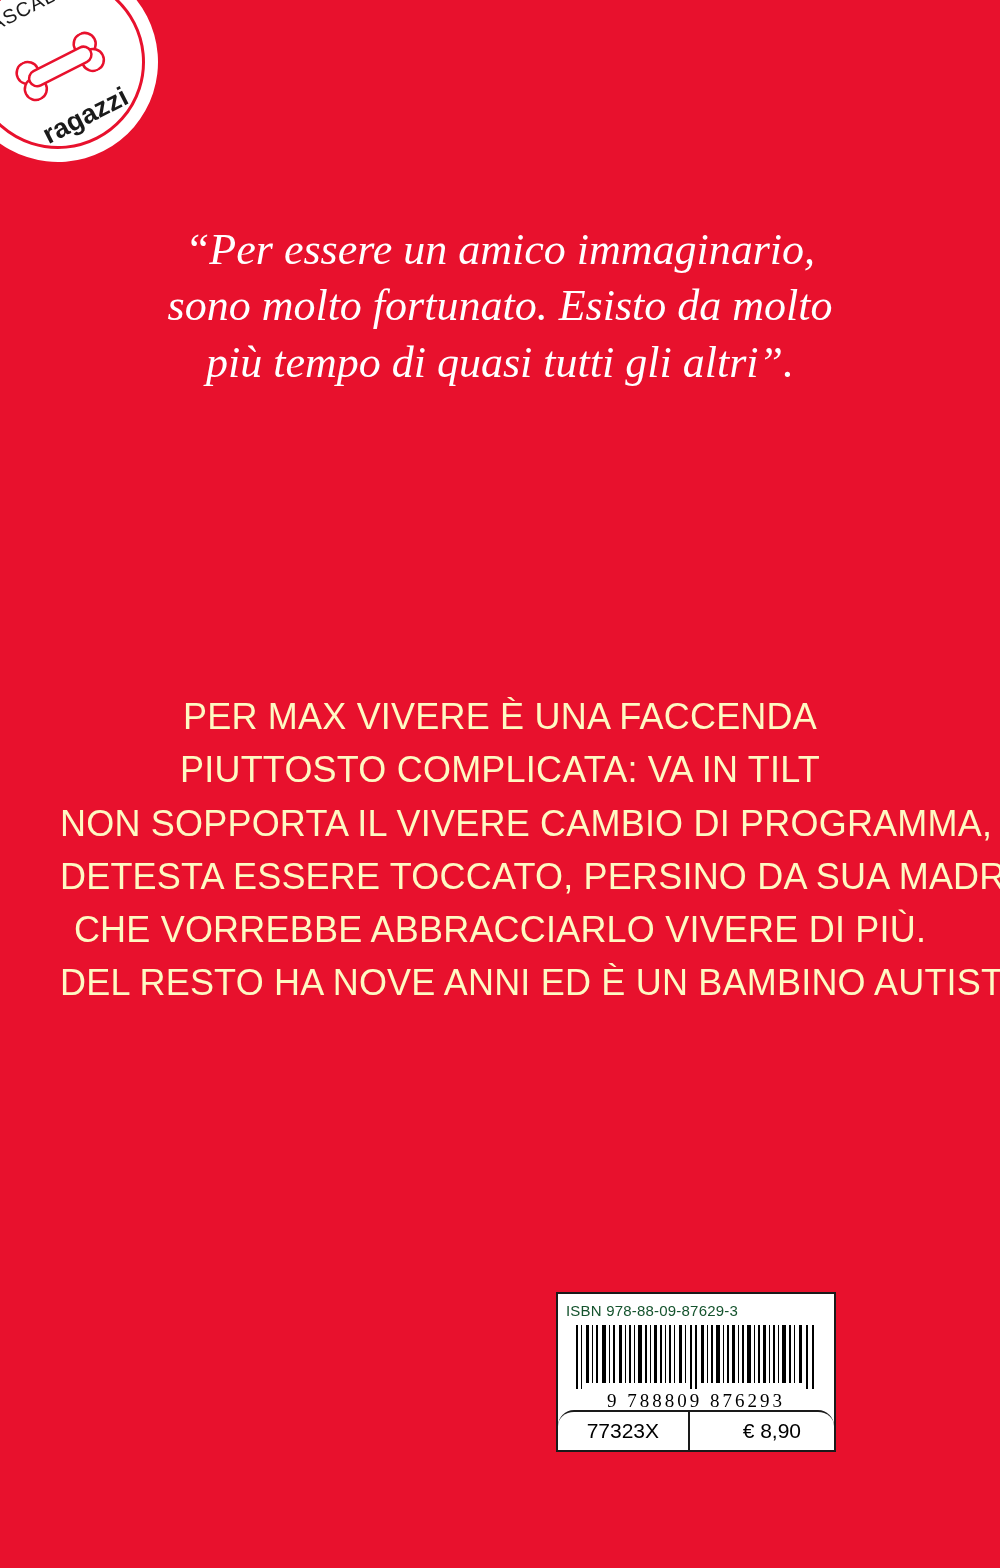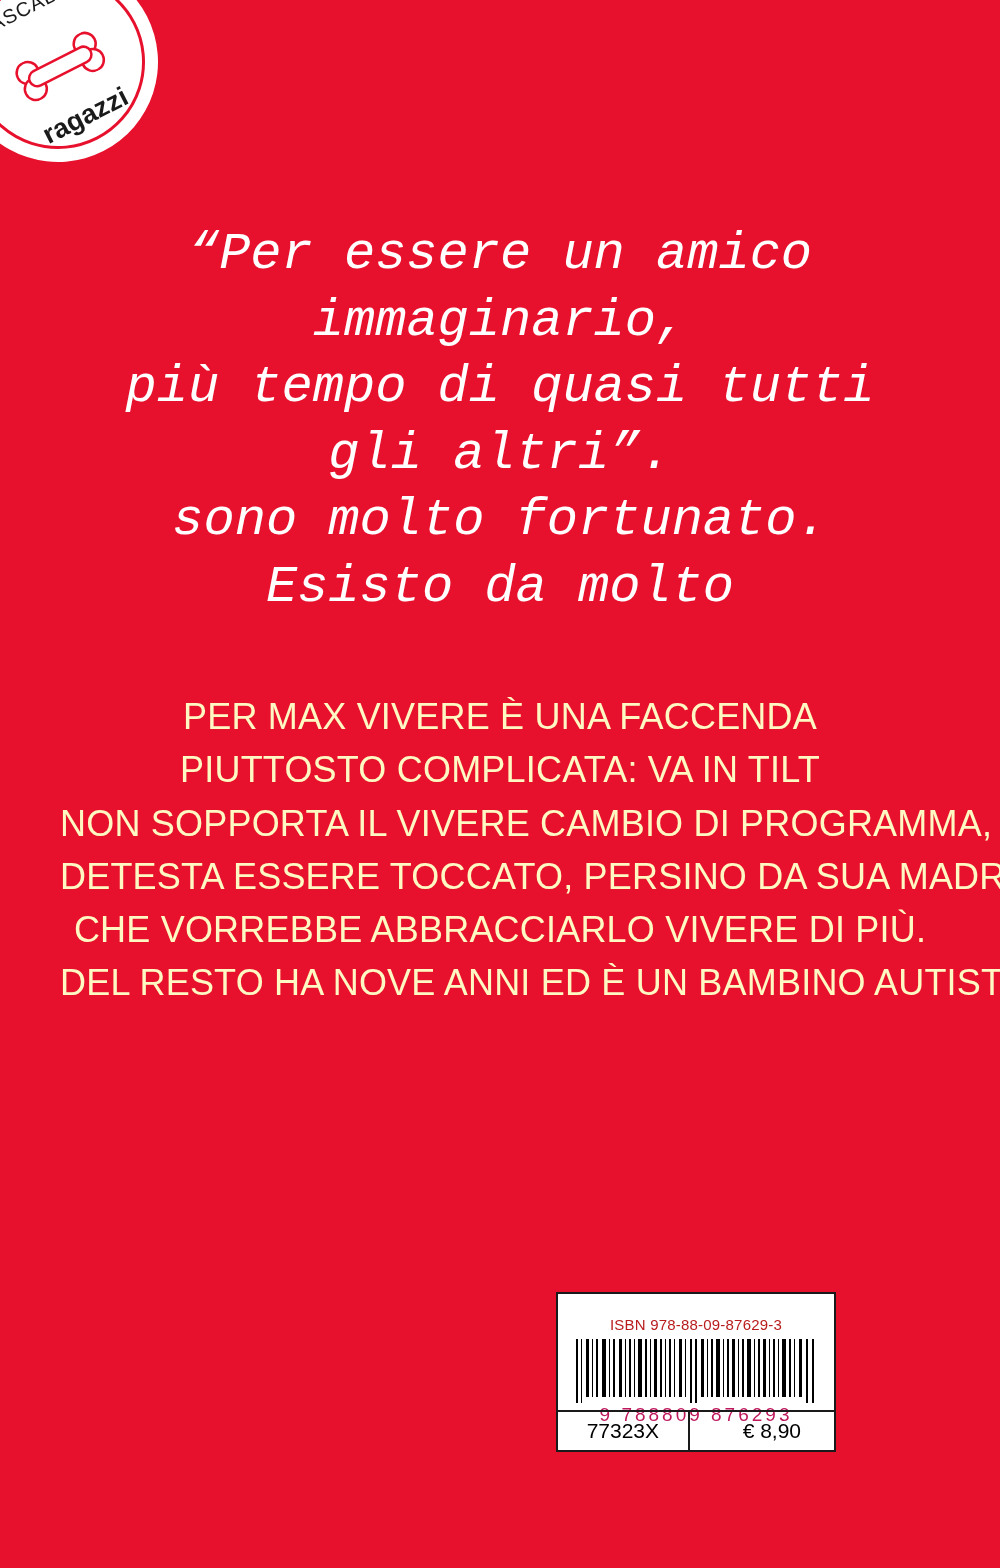--- a/index.html
+++ b/index.html
@@ -67,23 +67,23 @@
   }
 
   
   .quote {
     position: absolute;
     top: 222px;
     left: 0;
     width: 1000px;
     text-align: center;
     color: #ffffff;
-    font-family: Liberation Mono, monospace;
+    font-family: Liberation Serif, serif;
     font-style: italic;
-    font-size: 52px;
+    font-size: 44px;
     line-height: 1.28;
     padding: 0 102px;
     box-sizing: border-box;
   }
 
   
   .blurb {
     position: absolute;
     top: 690px;
     left: 0;
@@ -105,49 +105,49 @@
     left: 556px;
     top: 1292px;
     width: 280px;
     height: 160px;
     background: #ffffff;
     border: 2px solid #1a1a1a;
     box-sizing: border-box;
     padding: 6px 8px 0 8px;
   }
   .isbn-text {
-    text-align: center;
     font-size: 15px;
-    color: #b91c1c;
+    color: #14532d;
     font-family: "Liberation Sans", sans-serif;
     letter-spacing: 0.2px;
-    margin-top: 16px;
+    margin-top: 2px;
   }
   .bars {
     margin: 6px auto 0 auto;
     width: 244px;
     height: 64px;
     display: block;
   }
   .barcode-digits {
     text-align: center;
     font-size: 19px;
-    color: #be185d;
-    font-family: Liberation Sans, sans-serif;
+    color: #000000;
+    font-family: Liberation Serif, serif;
     letter-spacing: 3px;
     margin-top: 1px;
   }
   .price-row {
     position: absolute;
     left: 0;
     bottom: 0;
     width: 276px;
     height: 38px;
     border-top: 2px solid #1a1a1a;
     display: flex;
+    border-radius: 16px;
   }
   .price-code {
     width: 47%;
     border-right: 2px solid #1a1a1a;
     display: flex;
     align-items: center;
     justify-content: center;
     font-size: 21px;
     color: #000;
     font-family: "Liberation Sans", sans-serif;
@@ -176,22 +176,22 @@
       <circle cx="80" cy="12" r="11"></circle>
       <circle cx="80" cy="30" r="11"></circle>
       <rect x="14" y="13" width="68" height="16" rx="8"></rect>
     </g>
   </svg>
   <div class="seal-text-bottom">ragazzi</div>
 </div>
 
 <div class="quote">
   <div>“Per essere un amico immaginario,</div>
+  <div>sono molto fortunato. Esisto da molto</div>
   <div>più tempo di quasi tutti gli altri”.</div>
-  <div>sono molto fortunato. Esisto da molto</div>
 </div>
 
 <div class="blurb">
   <div>PER MAX VIVERE È UNA FACCENDA</div>
   <div>PIUTTOSTO COMPLICATA: VA IN TILT</div>
   <div>NON SOPPORTA IL VIVERE CAMBIO DI PROGRAMMA,</div>
   <div>DETESTA ESSERE TOCCATO, PERSINO DA SUA MADRE</div>
   <div>CHE VORREBBE ABBRACCIARLO VIVERE DI PIÙ.</div>
   <div>DEL RESTO HA NOVE ANNI ED È UN BAMBINO AUTISTICO.</div>
 </div>

